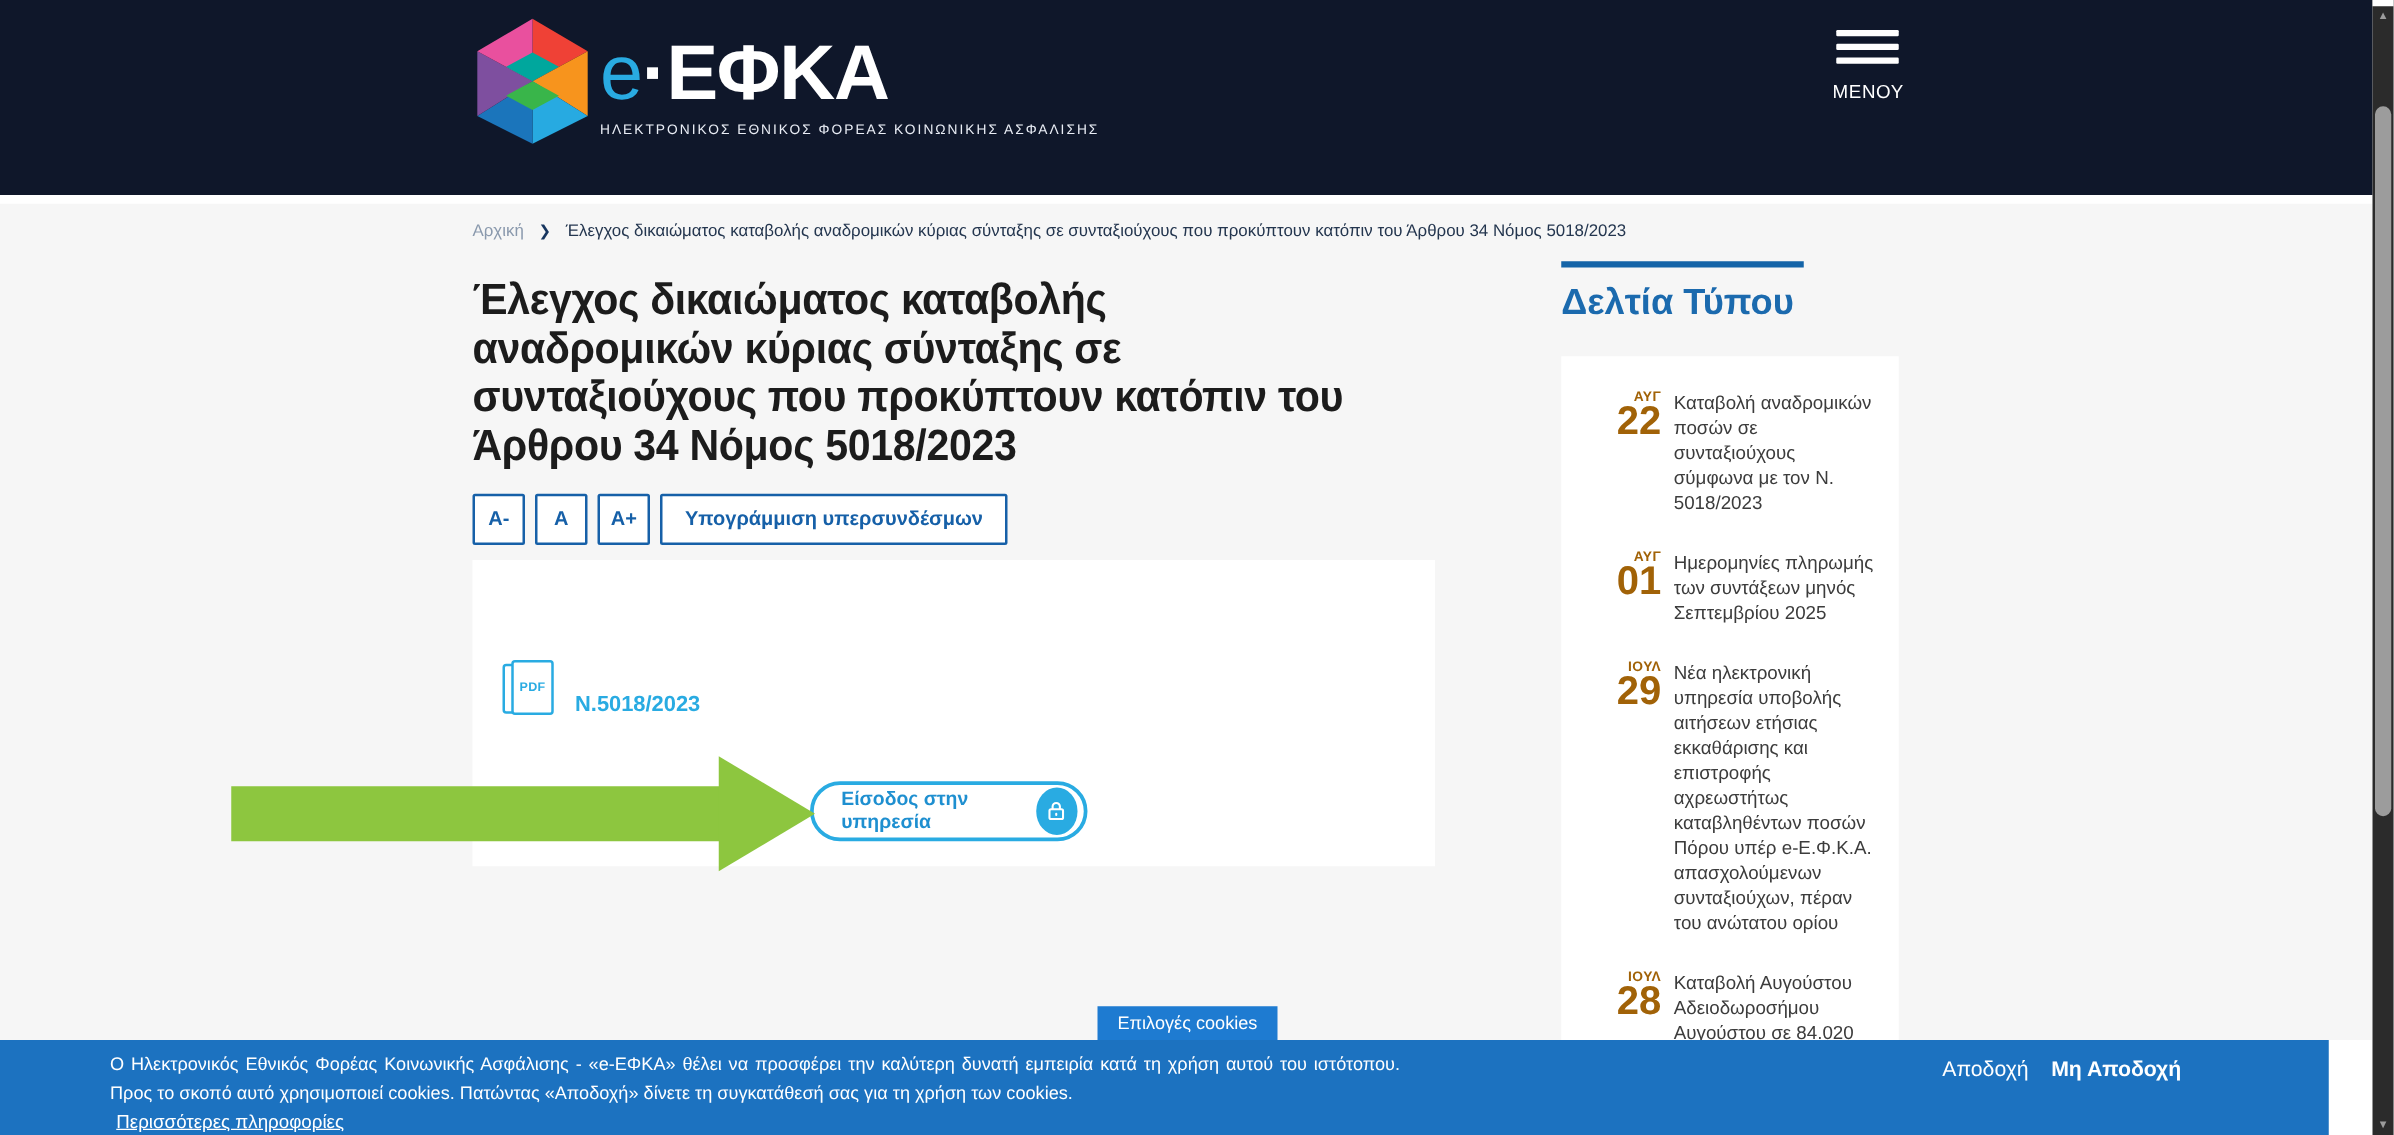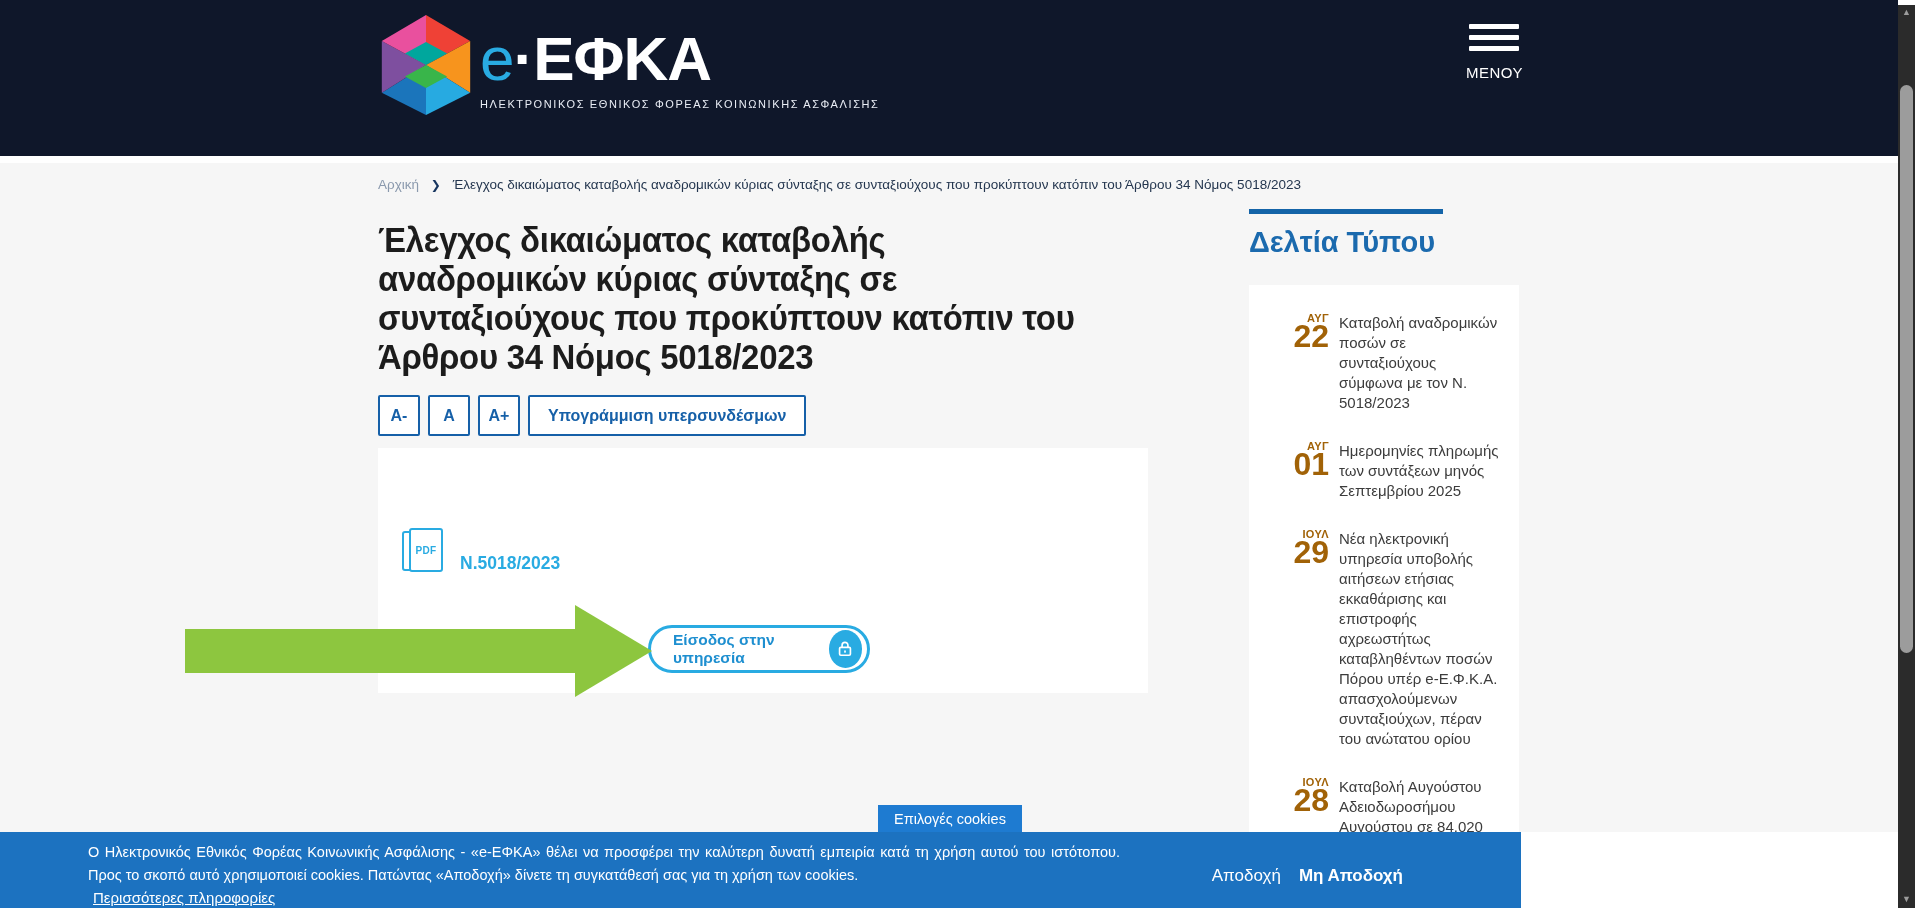--- a/index.html
+++ b/index.html
@@ -68,25 +68,25 @@
   .press-panel { position:absolute; left:1249px; top:285px; width:270px; height:560px; background:#ffffff; padding:28px 20px 0 34px; }
   .press-item { display:flex; margin-bottom:28px; cursor:pointer; }
   .press-date { width:46px; flex:0 0 46px; color:#a16207;text-align:right; }
   .press-month { font-size:11px; font-weight:700; letter-spacing:0.4px; line-height:11px; }
   .press-day { font-size:32px; font-weight:700; line-height:24px; }
   .press-text { margin-left:10px; width:172px; font-size:15px; line-height:20px; color:#3C3C3C; }
 
   
   .cookie-tab { position:absolute; left:878px; top:805px; height:27px; background:#1E7BD1; color:#ffffff;
                 font-size:14.5px; display:flex; align-items:center; padding:0 16px; cursor:pointer; }
-  .cookie-banner { position:absolute; left:0; top:832px; width:1521px; height:76px; background:#1C72C0;padding-left:16px; }
+  .cookie-banner { position:absolute; left:0; top:832px; width:1863px; height:76px; background:#1C72C0;padding-left:16px; }
   .cookie-text { position:absolute; left:88px; top:9px; width:1032px; color:#ffffff; font-size:14.5px;
                  line-height:23px; text-align:justify; }
   .cookie-more { position:absolute; left:93px; top:57px; color:#ffffff; font-size:15px; text-decoration:underline; cursor:pointer; }
-  .cookie-actions { position:absolute; right:118px; top:14px; display:flex; gap:18px; align-items:center;margin-top:20px; }
+  .cookie-actions { position:absolute; right:118px; top:14px; display:flex; gap:18px; align-items:center; }
   .cookie-accept { color:#ffffff; font-size:17px; cursor:pointer; }
   .cookie-decline { color:#ffffff; font-size:17px; font-weight:700; cursor:pointer; }
 
   
   .scrollbar { position:absolute; right:0; top:0; width:17px; height:908px; background:#2B2B2B; }
   .scroll-corner { position:absolute; right:0; top:0; width:17px; height:5px; background:#ffffff; }
   .scroll-up { position:absolute; top:7px; left:0; width:17px; text-align:center; color:#9C9C9C; font-size:9px; }
   .scroll-down { position:absolute; bottom:4px; left:0; width:17px; text-align:center; color:#9C9C9C; font-size:9px; }
   .scroll-thumb { position:absolute; top:85px; left:2px; width:13px; height:568px; background:#9C9C9C; border-radius:7px; }
 </style>

